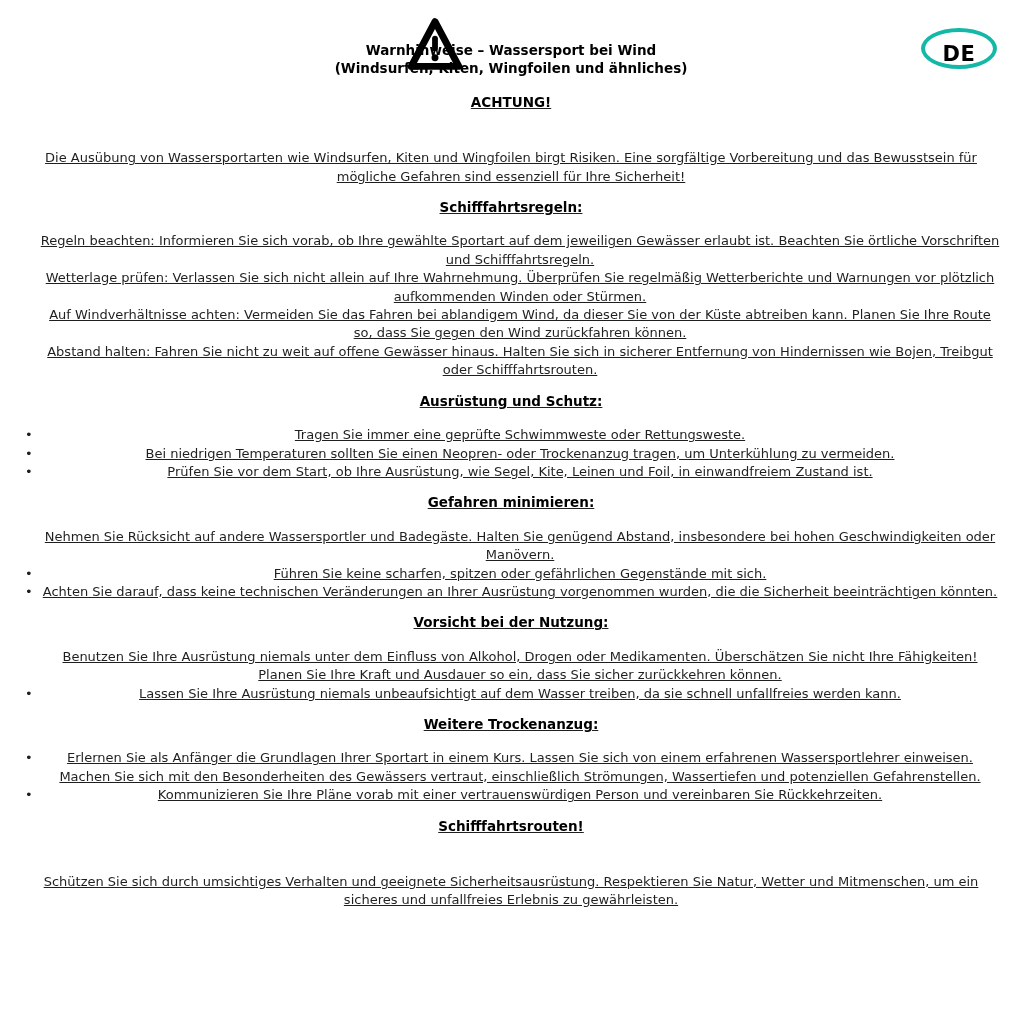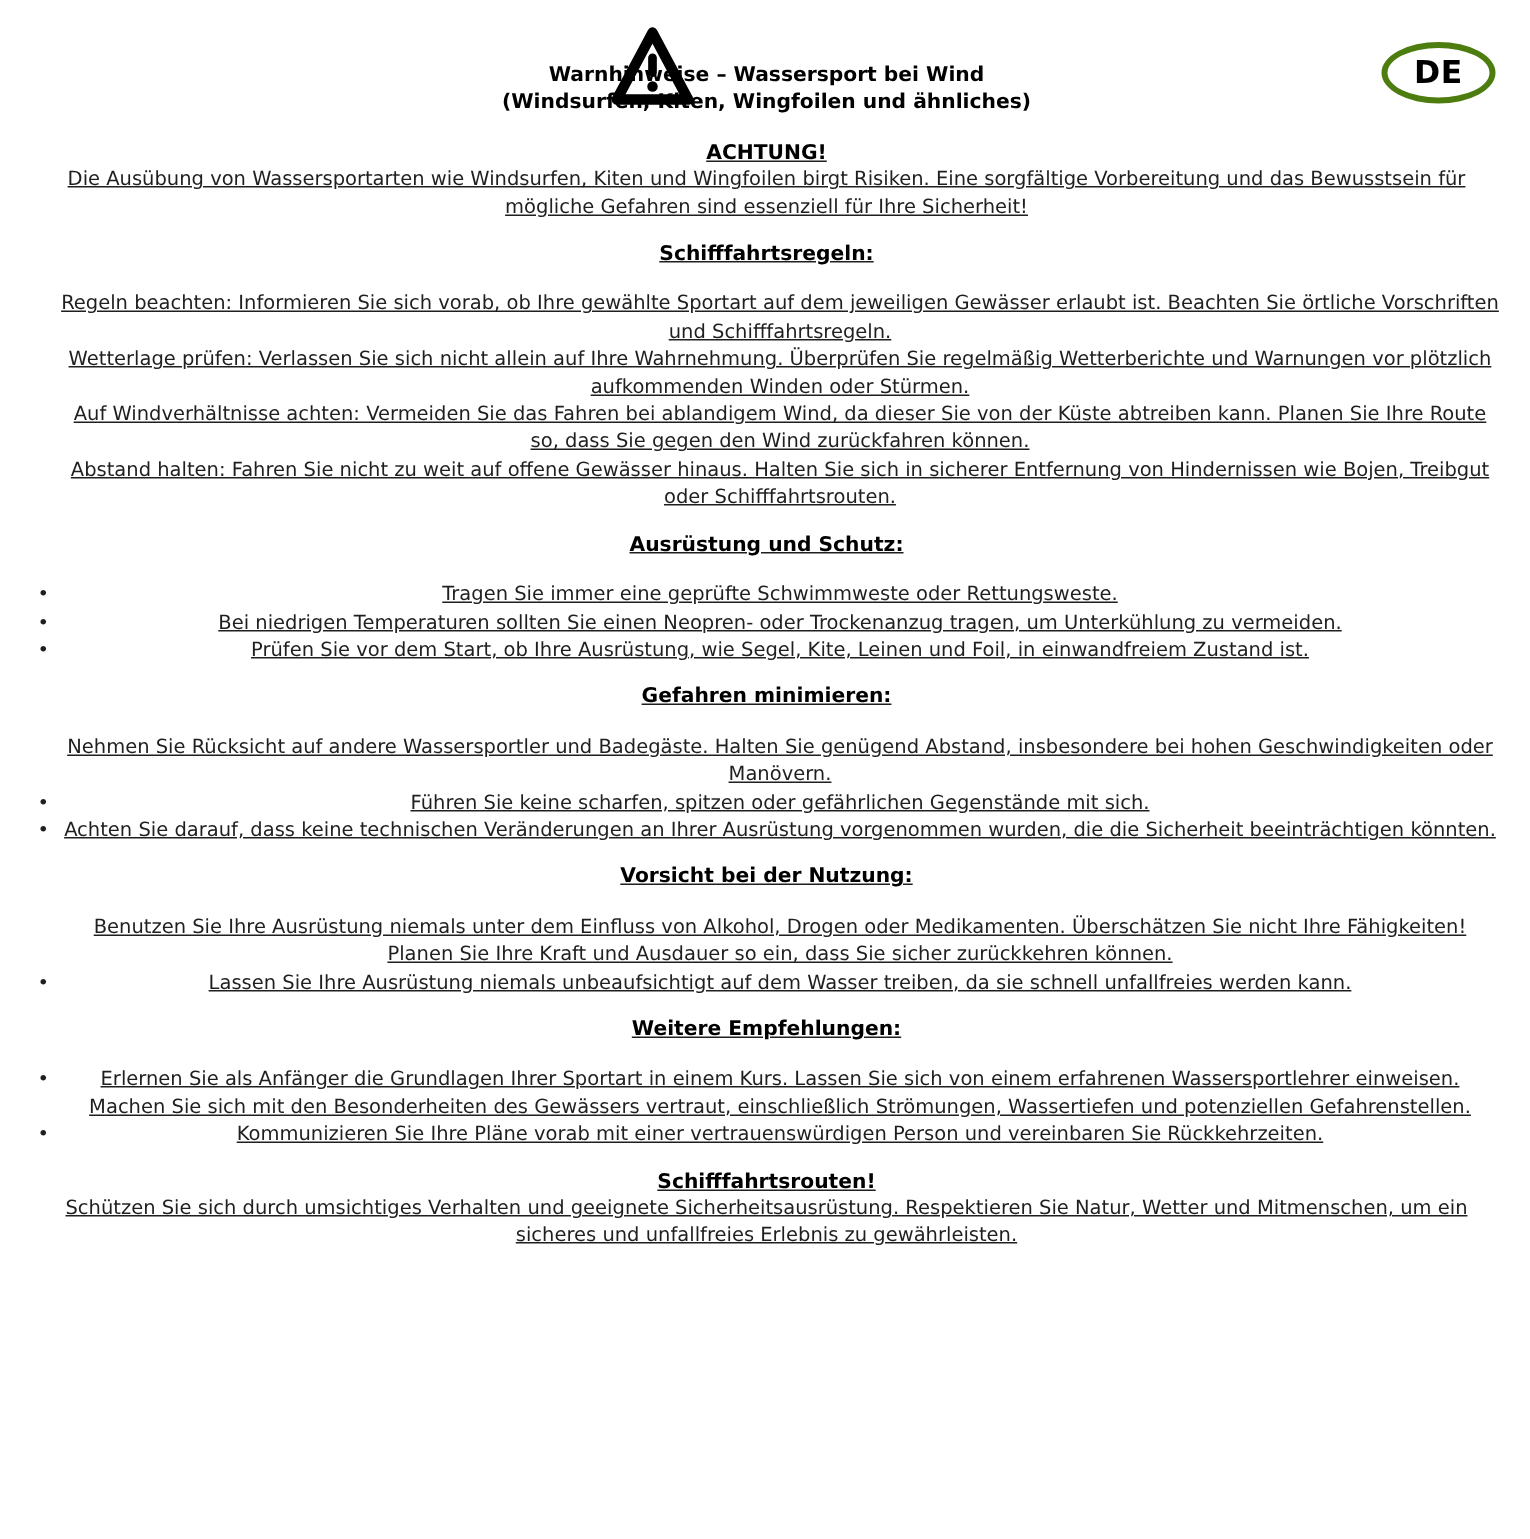--- a/index.html
+++ b/index.html
@@ -42,24 +42,24 @@
     width: 100%;
     height: 100%;
     display: block;
   }
   .lang-badge {
     position: absolute;
     left: 921px;
     top: 28px;
     width: 68px;
     height: 33px;
-    border: 4px solid #4d7c0f;
+    border: 4px solid #14b8a6;
     border-radius: 50%;
     display: flex;
-    align-items: center;
+    align-items: flex-end;
     justify-content: center;
   }
   .lang-badge span {
     font-weight: bold;
     font-size: 21px;
     letter-spacing: 0.5px;
     color: #000;
     line-height: 1;
   }
   .doc-section {
@@ -74,20 +74,21 @@
     line-height: 18.4px;
   }
   .doc-section h2.gapped {
     margin-bottom: 16px;
   }
   .item {
     position: relative;
   }
   .item.plain {
     padding-left: 0;
+    margin-top: 38px;
   }
   .item.indent {
     padding-left: 18px;
   }
   .item.bullet {
     padding-left: 18px;
   }
   .item .marker {
     position: absolute;
     left: 3px;
@@ -127,21 +128,21 @@
         <div class="item indent"><span class="item-text">Nehmen Sie Rücksicht auf andere Wassersportler und Badegäste. Halten Sie genügend Abstand, insbesondere bei hohen Geschwindigkeiten oder Manövern.</span></div>
         <div class="item bullet"><span class="marker">•</span><span class="item-text">Führen Sie keine scharfen, spitzen oder gefährlichen Gegenstände mit sich.</span></div>
         <div class="item bullet"><span class="marker">•</span><span class="item-text">Achten Sie darauf, dass keine technischen Veränderungen an Ihrer Ausrüstung vorgenommen wurden, die die Sicherheit beeinträchtigen könnten.</span></div>
       </section>
       <section class="doc-section">
         <h2 class="gapped">Vorsicht bei der Nutzung:</h2>
         <div class="item indent"><span class="item-text">Benutzen Sie Ihre Ausrüstung niemals unter dem Einfluss von Alkohol, Drogen oder Medikamenten. Überschätzen Sie nicht Ihre Fähigkeiten! Planen Sie Ihre Kraft und Ausdauer so ein, dass Sie sicher zurückkehren können.</span></div>
         <div class="item bullet"><span class="marker">•</span><span class="item-text">Lassen Sie Ihre Ausrüstung niemals unbeaufsichtigt auf dem Wasser treiben, da sie schnell unfallfreies werden kann.</span></div>
       </section>
       <section class="doc-section">
-        <h2 class="gapped">Weitere Empfehlungen:</h2>
+        <h2 class="gapped">Weitere Trockenanzug:</h2>
         <div class="item bullet"><span class="marker">•</span><span class="item-text">Erlernen Sie als Anfänger die Grundlagen Ihrer Sportart in einem Kurs. Lassen Sie sich von einem erfahrenen Wassersportlehrer einweisen.</span></div>
         <div class="item indent"><span class="item-text">Machen Sie sich mit den Besonderheiten des Gewässers vertraut, einschließlich Strömungen, Wassertiefen und potenziellen Gefahrenstellen.</span></div>
         <div class="item bullet"><span class="marker">•</span><span class="item-text">Kommunizieren Sie Ihre Pläne vorab mit einer vertrauenswürdigen Person und vereinbaren Sie Rückkehrzeiten.</span></div>
       </section>
       <section class="doc-section">
         <h2>Schifffahrtsrouten!</h2>
         <div class="item plain"><span class="item-text">Schützen Sie sich durch umsichtiges Verhalten und geeignete Sicherheitsausrüstung. Respektieren Sie Natur, Wetter und Mitmenschen, um ein sicheres und unfallfreies Erlebnis zu gewährleisten.</span></div>
       </section>
     </div>
 </div>

